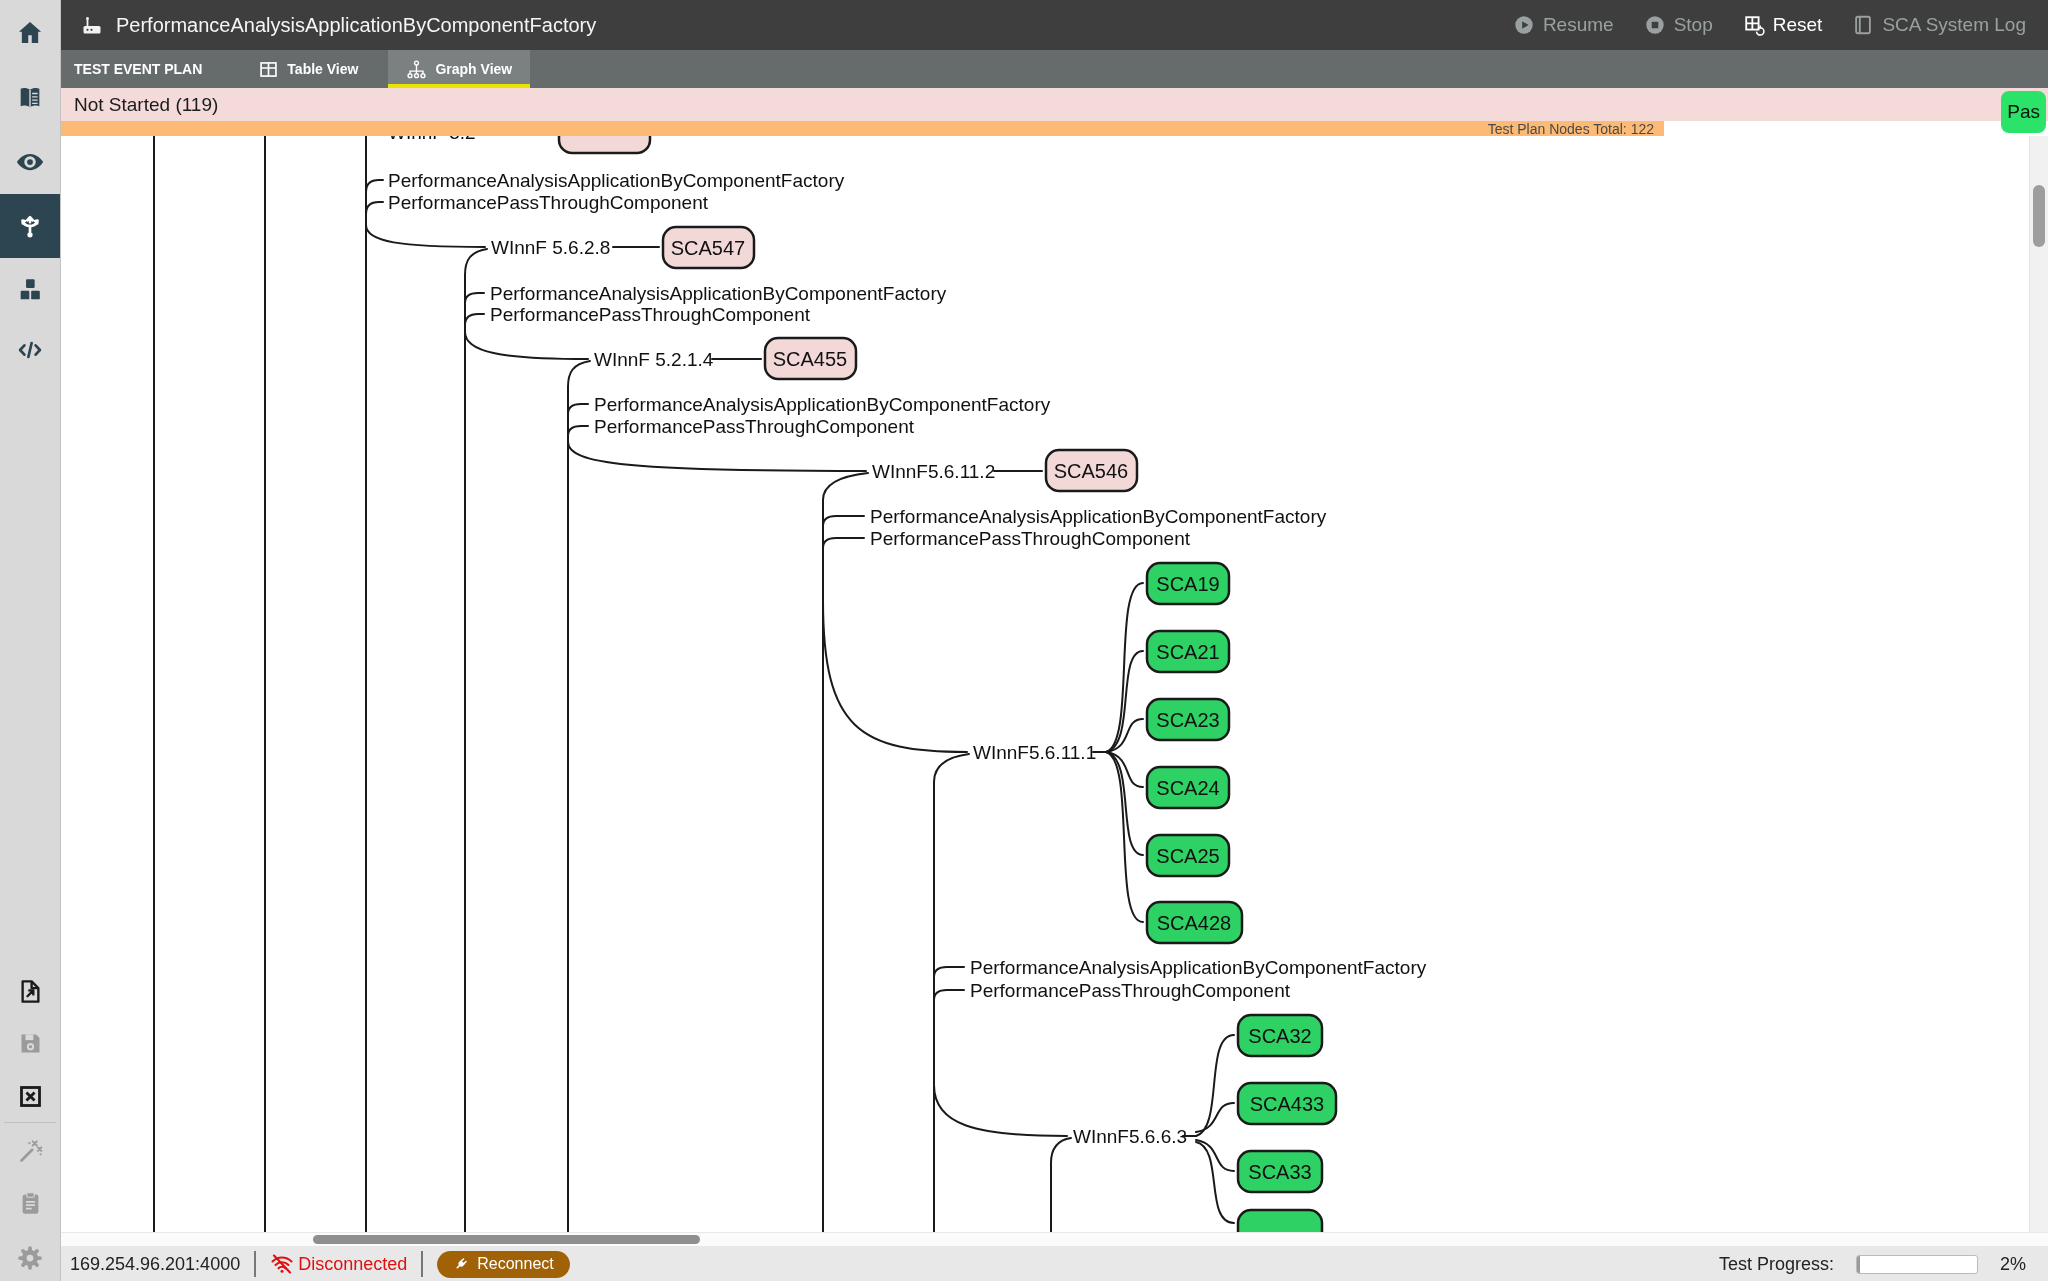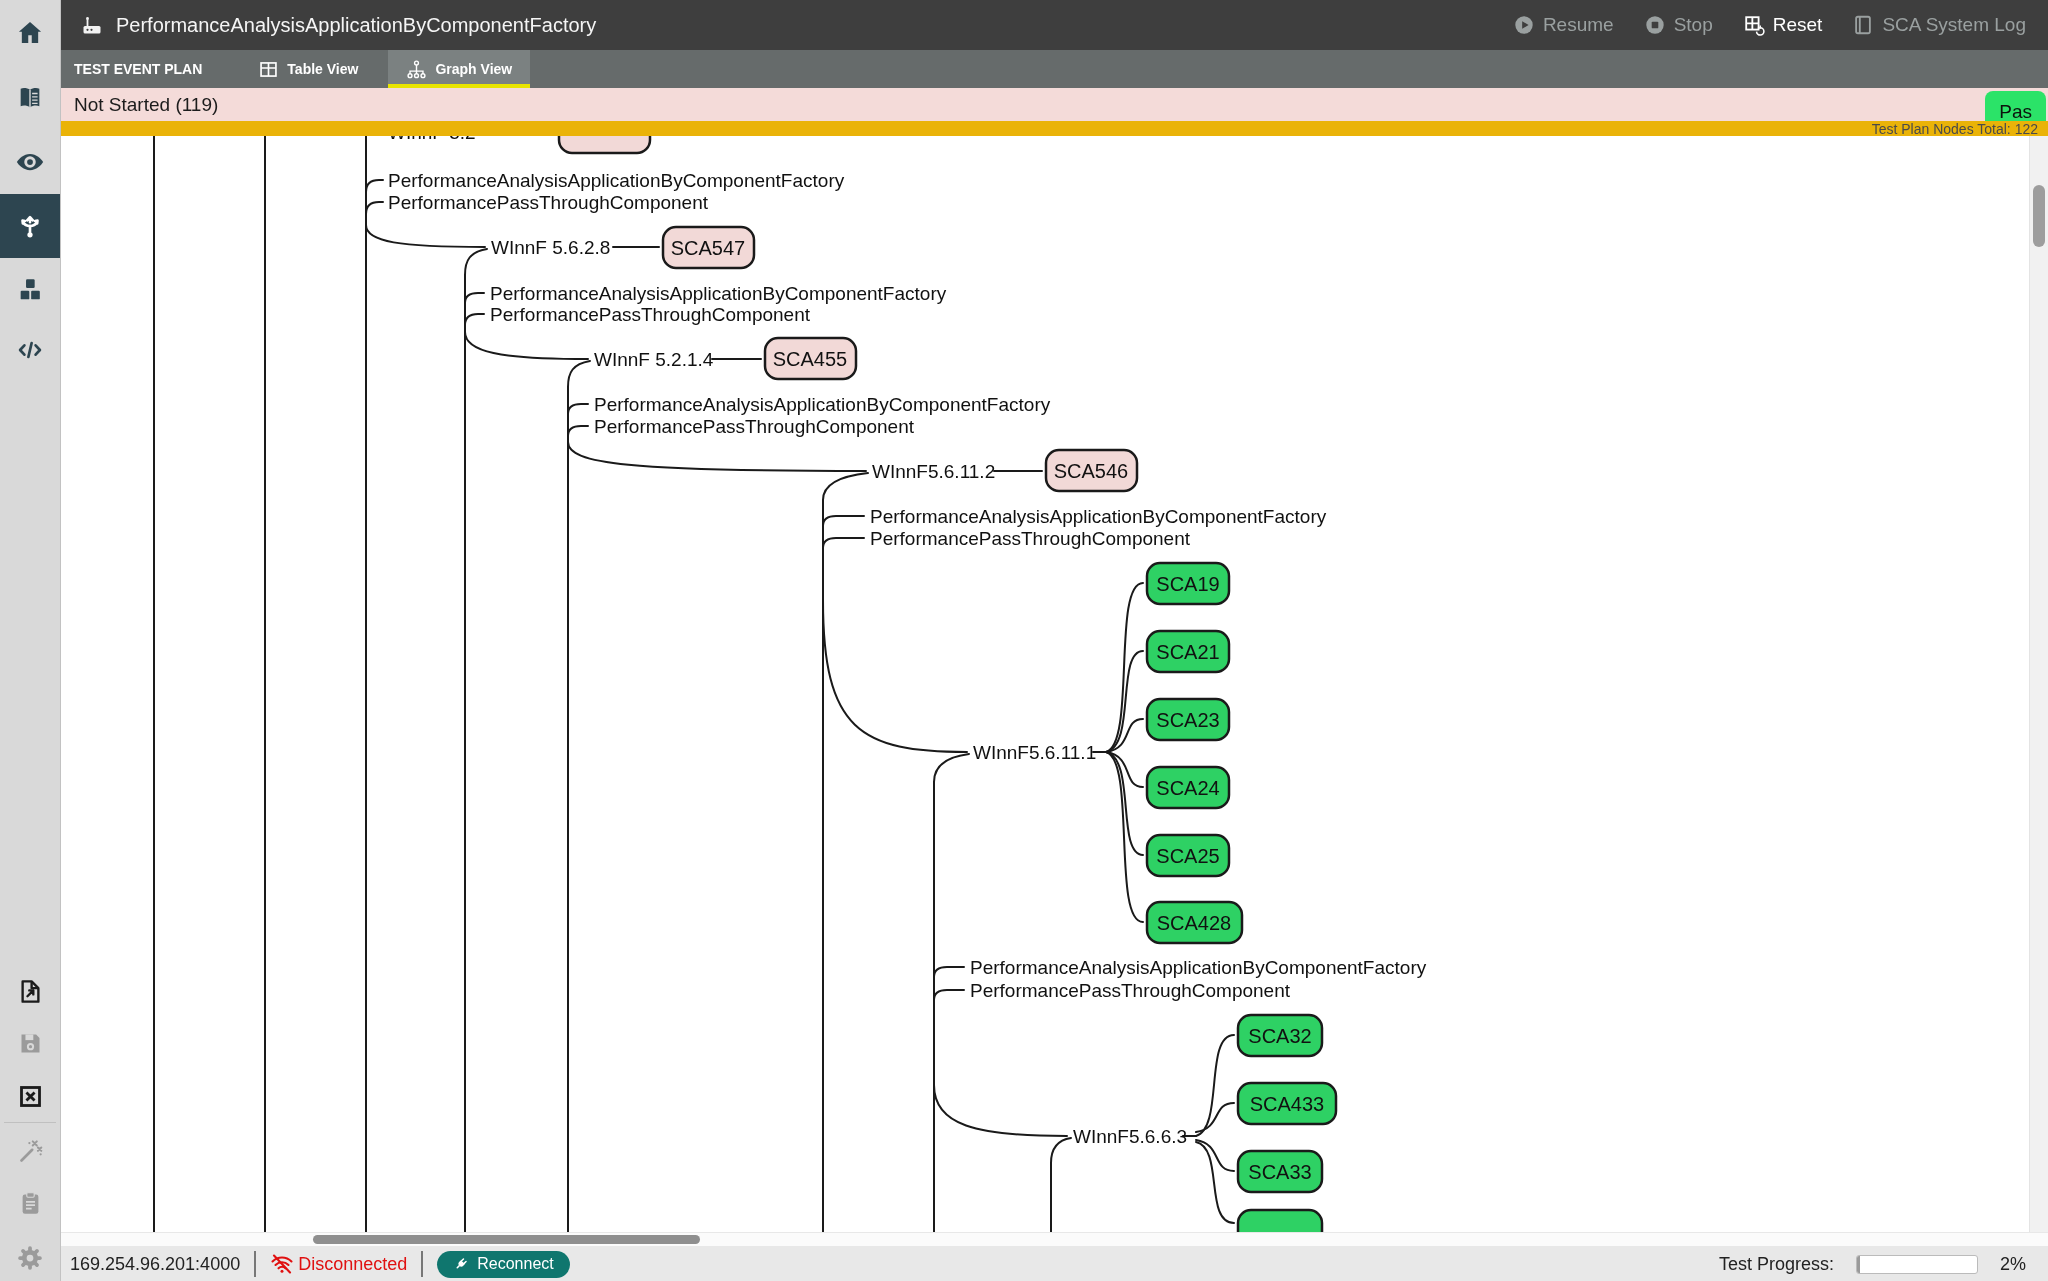--- a/index.html
+++ b/index.html
@@ -18,41 +18,41 @@
   .top-btn{display:flex;align-items:center;gap:8px;font-size:19px;color:#9aa0a0;cursor:pointer;}
   .top-btn.enabled{color:#ffffff;}
   
   .tabbar{left:60px;top:50px;width:1988px;height:38px;background:#666b6b;display:flex;align-items:stretch;color:#fff;}
   .tab{display:flex;align-items:center;gap:8px;padding:12px 18px;font-size:14px;font-weight:bold;cursor:pointer;position:relative;}
   .tab.active{background:#7b8181;}
   .tab.active .underline{position:absolute;left:0;right:0;bottom:0;height:4px;background:#e8e400;}
   
   .banner{left:60px;top:88px;width:1988px;height:33px;background:#f4dbd9;display:flex;align-items:center;}
   .banner-text{margin-left:14px;font-size:19px;color:#1c1c1c;}
-  .badge{position:absolute;right:2px;top:3px;height:42px;padding:0 14px;background:#2be368;color:#0c130d;
+  .badge{position:absolute;right:2px;top:3px;height:42px;padding:0 6px;background:#2be368;color:#0c130d;
          font-size:19px;display:flex;align-items:center;border-radius:8px;cursor:pointer;}
-  .substrip{left:60px;top:121px;width:1988px;height:15px;background:#eab308;border-bottom:1px solid #e3e3e3;}
+  .substrip{left:60px;top:121px;width:1604px;height:15px;background:#fdba74;border-bottom:1px solid #e3e3e3;}
   .substrip span{position:absolute;right:10px;top:0px;font-size:14px;color:#4a4a4a;}
   
   .canvas{left:60px;top:136px;width:1988px;height:1096px;background:#ffffff;overflow:hidden;}
   .graph-svg text{font-family:"Liberation Sans",sans-serif;}
   .lbl{font-size:19px;fill:#111;}
   .node-lbl{font-size:20px;fill:#111;}
   
   .vscroll{right:0;top:136px;width:18px;height:1096px;background:#f1f1f1;border-left:1px solid #e4e4e4;z-index:20;}
   .vthumb{position:absolute;left:3px;top:49px;width:12px;height:62px;background:#9d9d9d;border-radius:6px;cursor:pointer;}
   .hscroll{left:60px;top:1232px;width:1988px;height:13px;background:#fbfbfb;border-top:1px solid #e8e8e8;z-index:20;}
   .hthumb{position:absolute;left:253px;top:2px;width:387px;height:9px;background:#8f8f8f;border-radius:5px;cursor:pointer;}
   
   .statusbar{left:60px;top:1245px;width:1988px;height:36px;background:#e8e8e8;border-top:1px solid #cdcdcd;
              display:flex;align-items:center;font-size:18px;color:#222;}
   .sb-left{display:flex;align-items:center;gap:14px;margin-left:10px;justify-content:space-between;}
   .sb-sep{width:2px;height:26px;background:#777;}
   .disconnected{color:#e01010;display:flex;align-items:center;gap:4px;}
-  .reconnect{display:flex;align-items:center;gap:8px;background:#0f766e;color:#fff;border-radius:14px;
+  .reconnect{display:flex;align-items:center;gap:8px;background:#a16207;color:#fff;border-radius:14px;
              height:27px;padding:0 16px;font-size:16px;cursor:pointer;}
   .sb-right{position:absolute;right:22px;display:flex;align-items:center;gap:22px;}
   .pbar{width:120px;height:17px;background:#fff;border:1px solid #bbb;border-radius:3px;position:relative;overflow:hidden;}
   .pfill{position:absolute;left:0;top:0;bottom:0;width:3px;background:#9a9a9a;}
 </style>
 </head>
 <body>
 
 <div class="screen">
 

